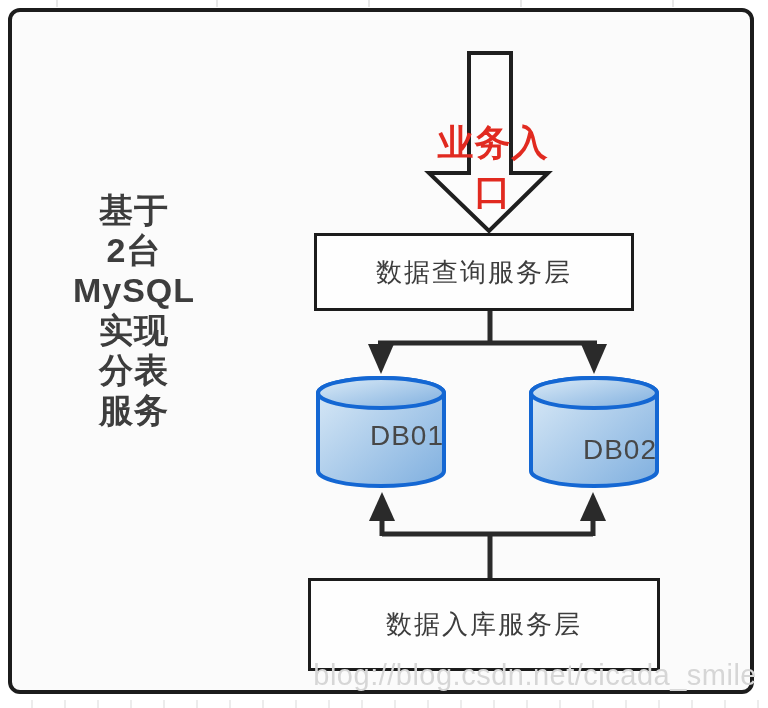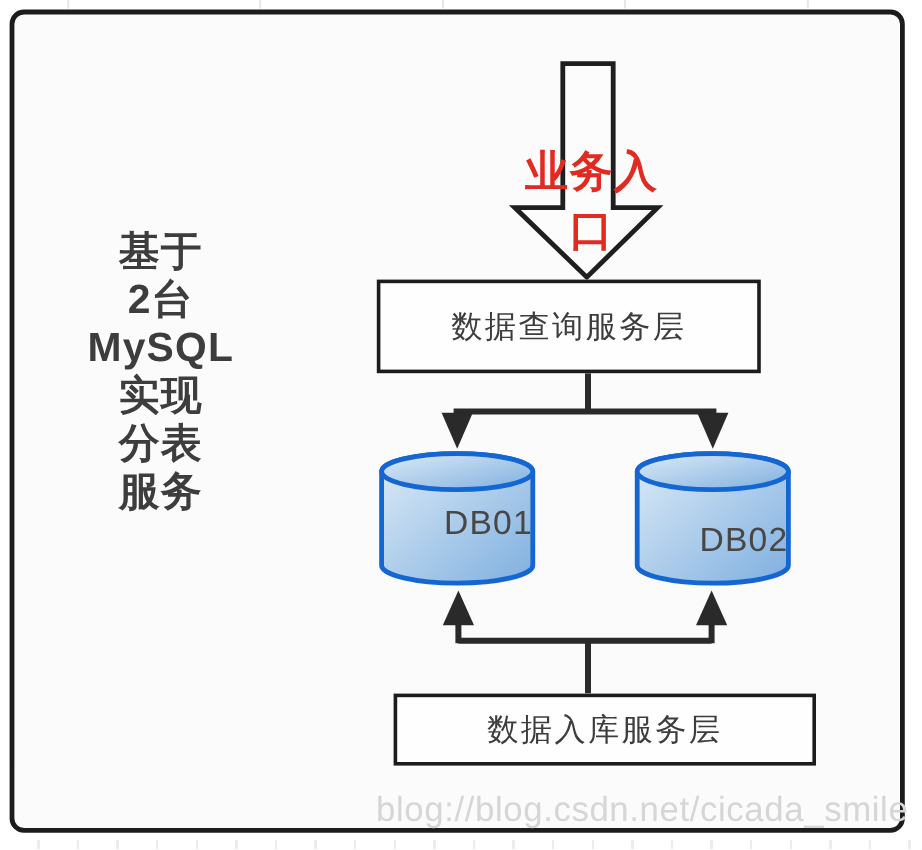--- a/index.html
+++ b/index.html
@@ -86,21 +86,21 @@
     border: 3px solid var(--frame-border, #1c1c1c);
     background: var(--box-fill, #fefefe);
     display: flex;
     align-items: center;
     justify-content: center;
     font-size: 26px;
     color: var(--text-primary, #3d3d3d);
     letter-spacing: 2px;
   }
   .layer-box.query { left: 314px; top: 233px; width: 320px; height: 78px; }
-  .layer-box.ingest { left: 328px; top: 578px; width: 352px; height: 60px; }
+  .layer-box.ingest { left: 308px; top: 578px; width: 352px; height: 93px; }
   
   .db-label {
     position: absolute;
     width: 126px;
     text-align: right;
     font-size: 28px;
     color: #474747;
     letter-spacing: 1px;
   }
   .db-label.db1 { left: 318px; top: 420px; }

